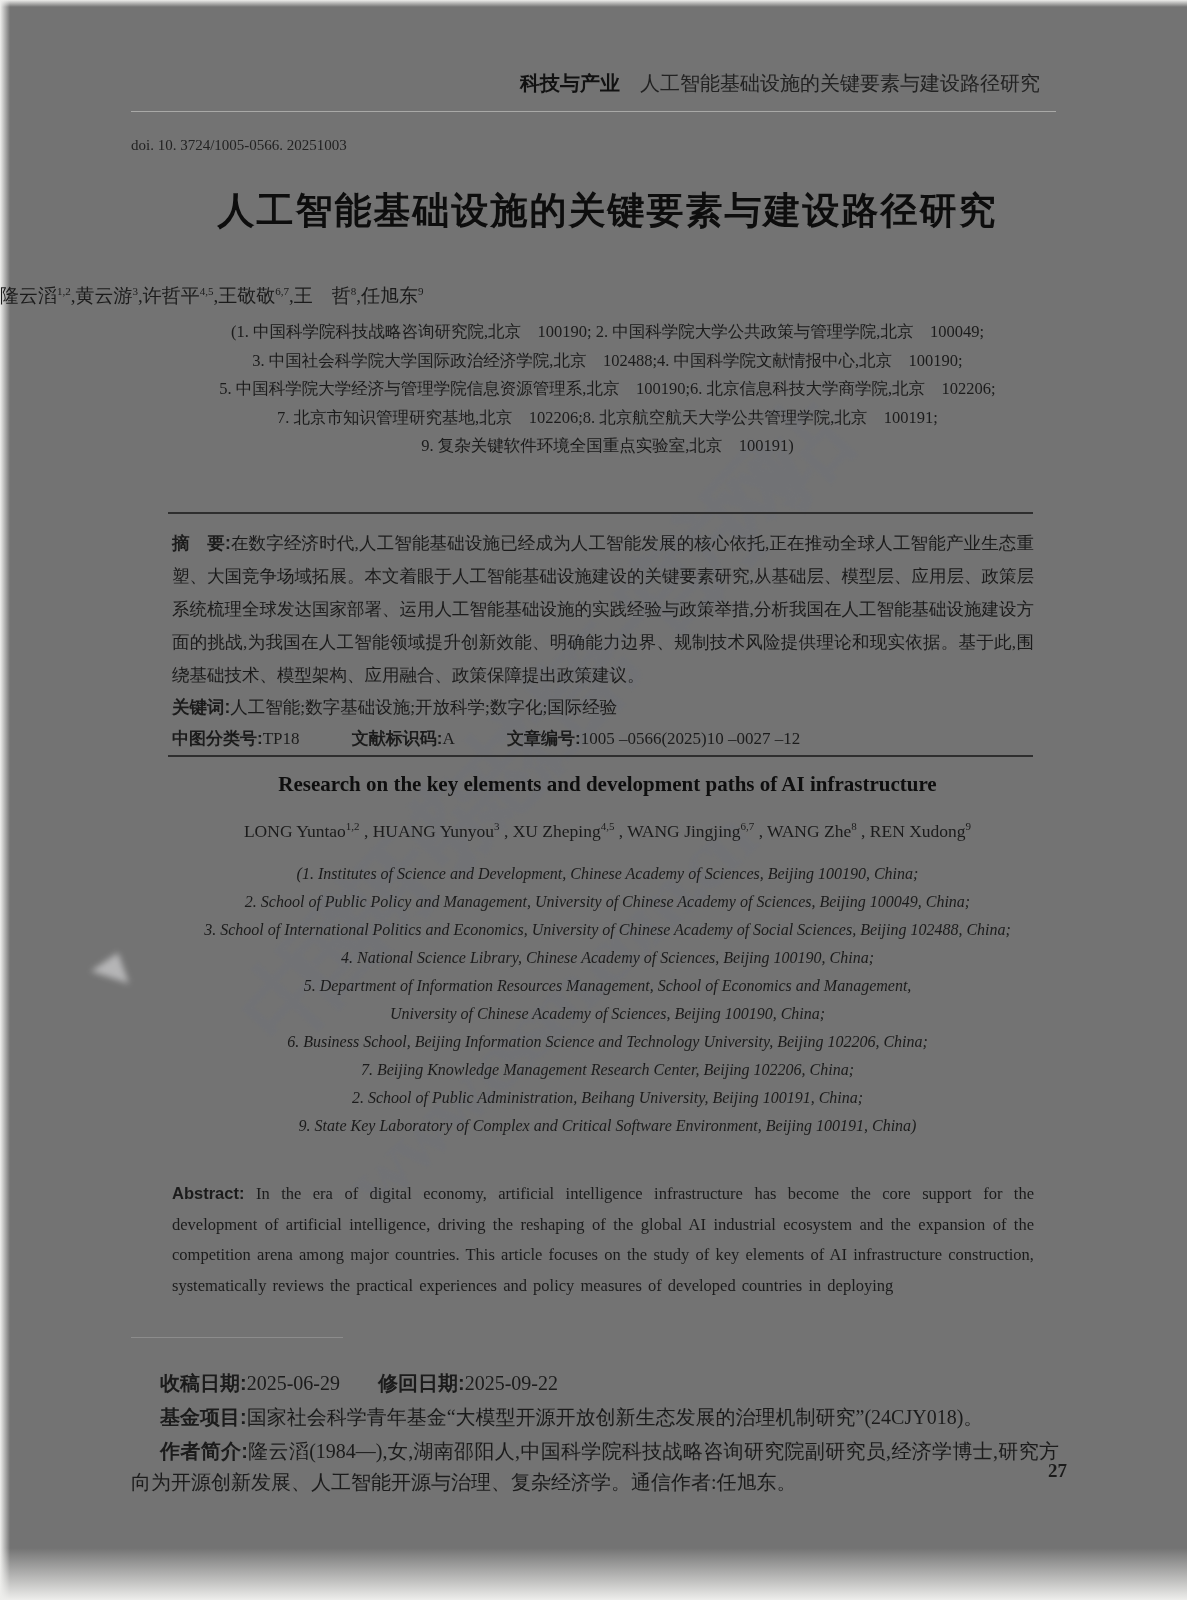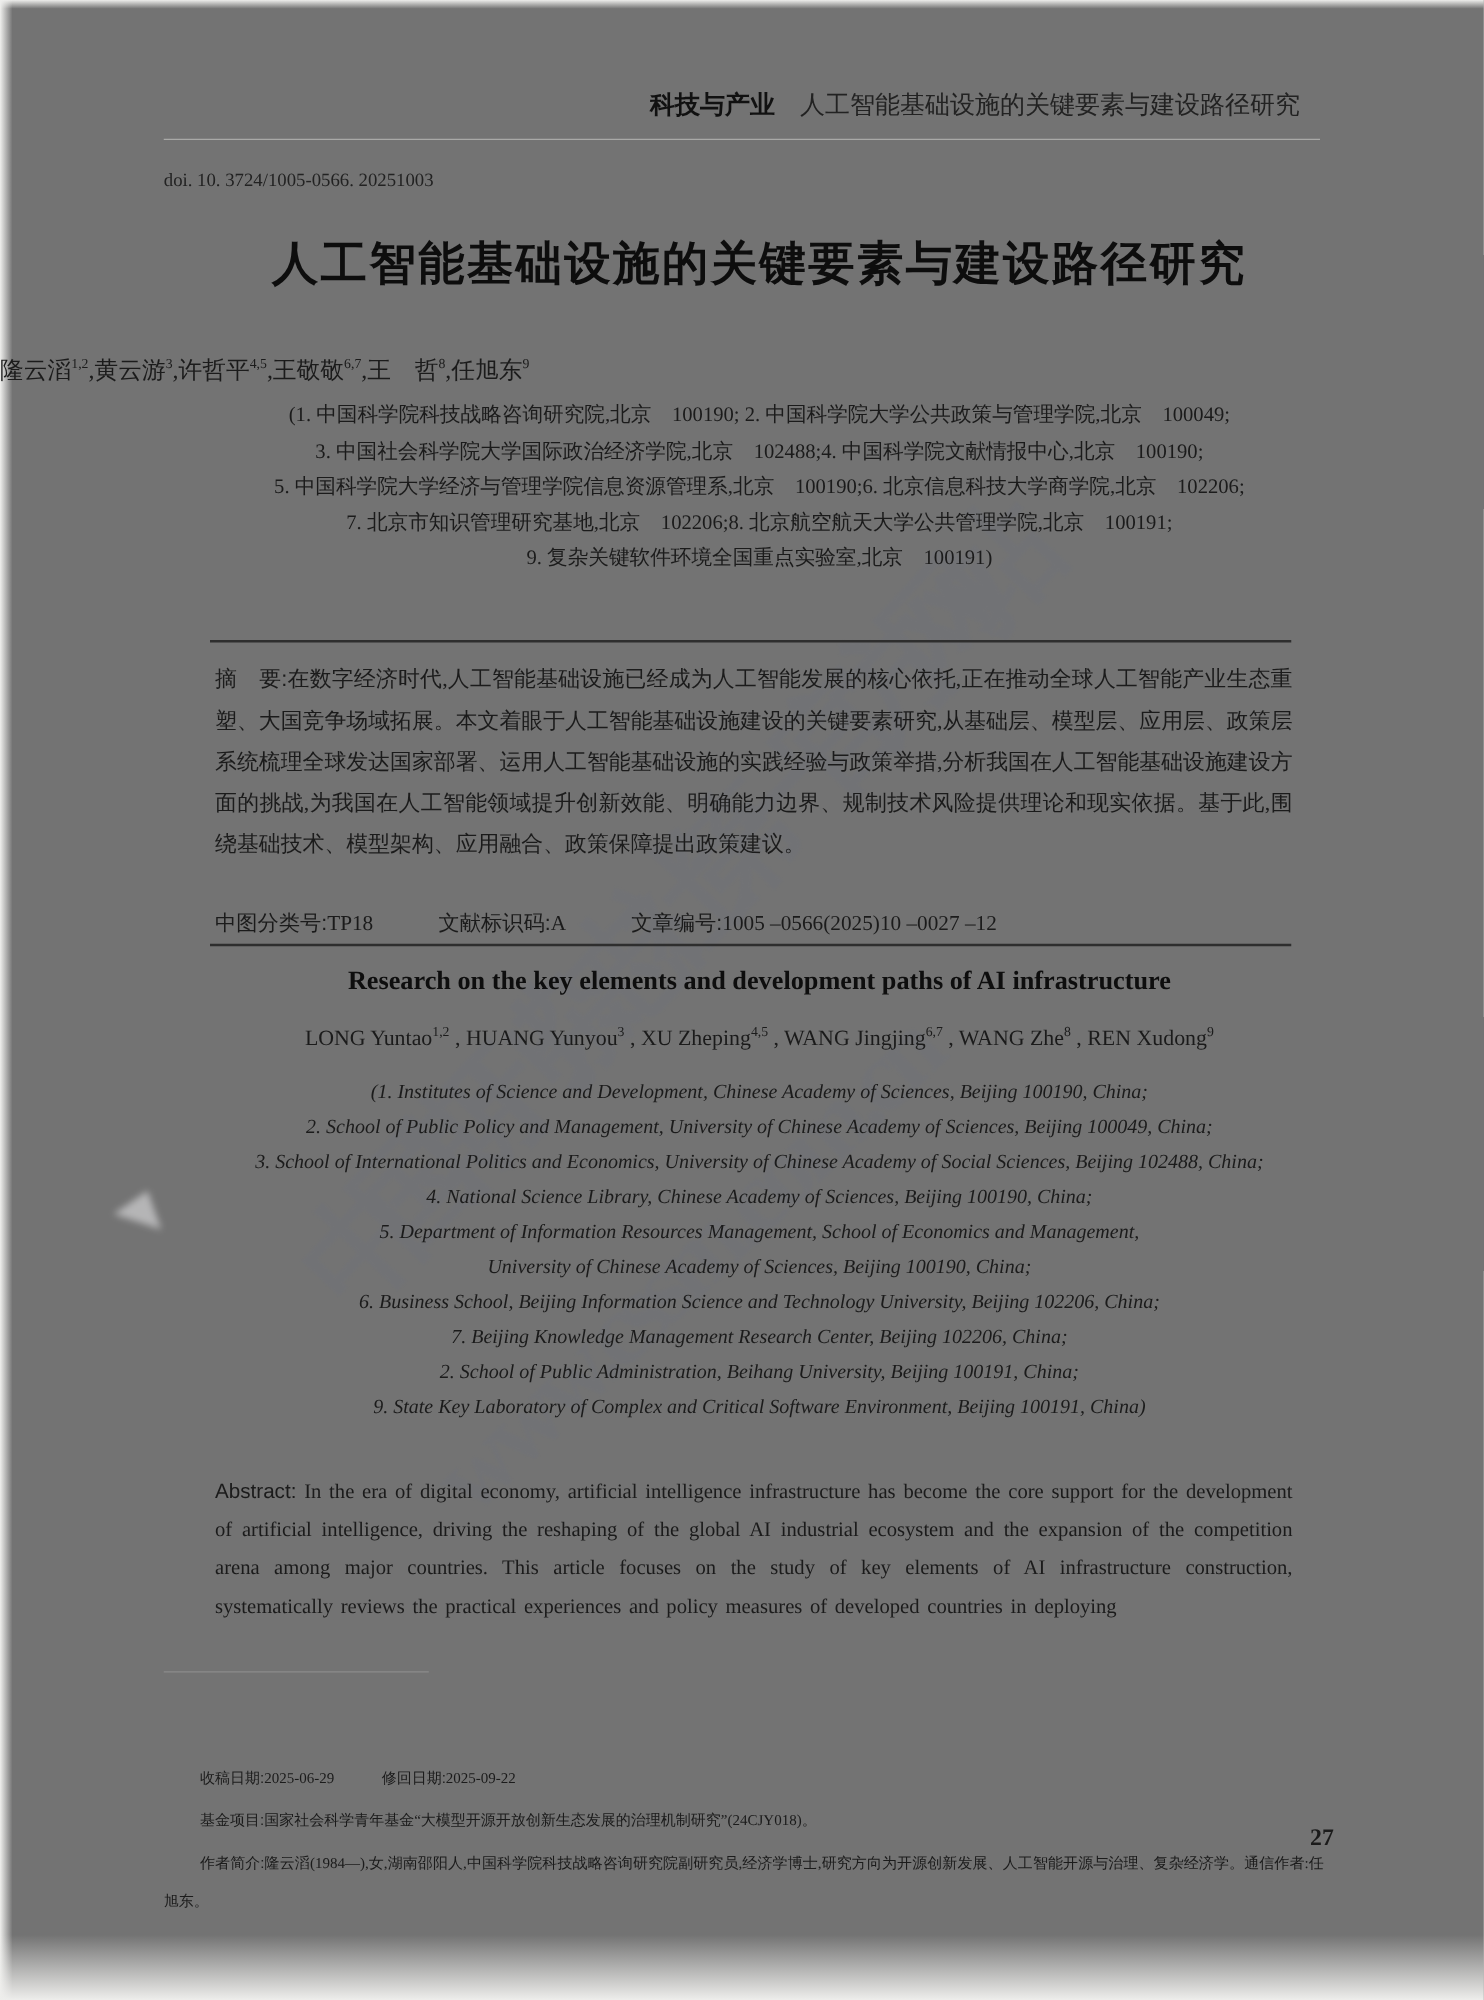--- a/index.html
+++ b/index.html
@@ -27,34 +27,34 @@
   .authors-zh{position:absolute;left:0;top:283px;width:100%;text-align:left;font-size:19px;}
   .authors-zh sup,.authors-en sup{font-size:11px;}
   .aff-zh{position:absolute;left:0;top:318px;width:100%;text-align:center;font-size:16.5px;}
   .aff-zh .aff-line{line-height:28.5px;}
 
   .rule-mid{position:absolute;height:1.5px;background:#2e2e2e;}
   .rule-abs-top{left:168px;top:512px;width:865px;}
   .rule-abs-bottom{left:168px;top:755px;width:865px;}
 
   .abs-zh{position:absolute;left:172px;top:527px;width:862px;font-size:17.5px;line-height:33px;text-align:justify;}
-  .label-bold{font-family:"Liberation Sans",sans-serif;font-weight:normal;}
+  .label-bold{font-family:"Liberation Sans",sans-serif;font-weight:bold;}
   .kw-zh{position:absolute;left:172px;top:695px;width:862px;font-size:17.5px;}
   .clc-row{position:absolute;left:172px;top:727px;width:862px;font-size:17px;white-space:nowrap;}
   .clc-row .pair{margin-right:48px;text-align:right;}
 
   .title-en{position:absolute;left:0;top:772px;width:100%;text-align:center;font-weight:bold;font-size:21px;color:#0e0e0e;}
   .authors-en{position:absolute;left:0;top:820px;width:100%;text-align:center;font-size:17.5px;}
   .aff-en{position:absolute;left:0;top:860px;width:100%;text-align:center;font-style:italic;font-size:16px;}
   .aff-en .aff-line{line-height:28px;}
 
   .abs-en{position:absolute;left:172px;top:1178px;width:862px;font-size:16.5px;line-height:30.5px;text-align:justify;word-spacing:2px;}
 
   .foot-rule{position:absolute;left:131px;top:1337px;width:212px;height:1px;background:#8c8c8c;}
-  .footnotes{position:absolute;left:131px;top:1407px;width:928px;font-size:12px;line-height:31px;text-align:justify;}
+  .footnotes{position:absolute;left:131px;top:1368px;width:928px;font-size:20px;line-height:31px;text-align:justify;}
   .footnotes p{margin:0 0 3px 0;text-indent:29px;}
   .fn-gap{display:inline-block;width:38px;}
 
   .page-num{position:absolute;right:148px;top:1460px;font-size:19px;font-weight:bold;}
 
   
   .watermark-zh{
     position:absolute;left:535px;top:737px;
     transform:translate(-50%,-50%) rotate(-47deg);
     font-family:"Liberation Sans",sans-serif;font-weight:bold;
@@ -105,20 +105,23 @@
       <div class="aff-line">7. 北京市知识管理研究基地,北京　102206;8. 北京航空航天大学公共管理学院,北京　100191;</div>
       <div class="aff-line">9. 复杂关键软件环境全国重点实验室,北京　100191)</div>
     </div>
 
   <div class="rule-mid rule-abs-top"></div>
 
   <div class="abs-zh">
     <span class="label-bold">摘　要:</span><span>在数字经济时代,人工智能基础设施已经成为人工智能发展的核心依托,正在推动全球人工智能产业生态重塑、大国竞争场域拓展。本文着眼于人工智能基础设施建设的关键要素研究,从基础层、模型层、应用层、政策层系统梳理全球发达国家部署、运用人工智能基础设施的实践经验与政策举措,分析我国在人工智能基础设施建设方面的挑战,为我国在人工智能领域提升创新效能、明确能力边界、规制技术风险提供理论和现实依据。基于此,围绕基础技术、模型架构、应用融合、政策保障提出政策建议。</span>
   </div>
 
+  <div class="kw-zh">
+    <span class="label-bold">关键词:</span><span>人工智能;数字基础设施;开放科学;数字化;国际经验</span>
+  </div>
 
   <div class="clc-row">
     <span class="pair"><span class="label-bold">中图分类号:</span><span>TP18</span></span>
     <span class="pair"><span class="label-bold">文献标识码:</span><span>A</span></span>
     <span class="pair"><span class="label-bold">文章编号:</span><span>1005 –0566(2025)10 –0027 –12</span></span>
   </div>
 
   <div class="rule-mid rule-abs-bottom"></div>
 
   <div class="title-en">Research on the key elements and development paths of AI infrastructure</div>

